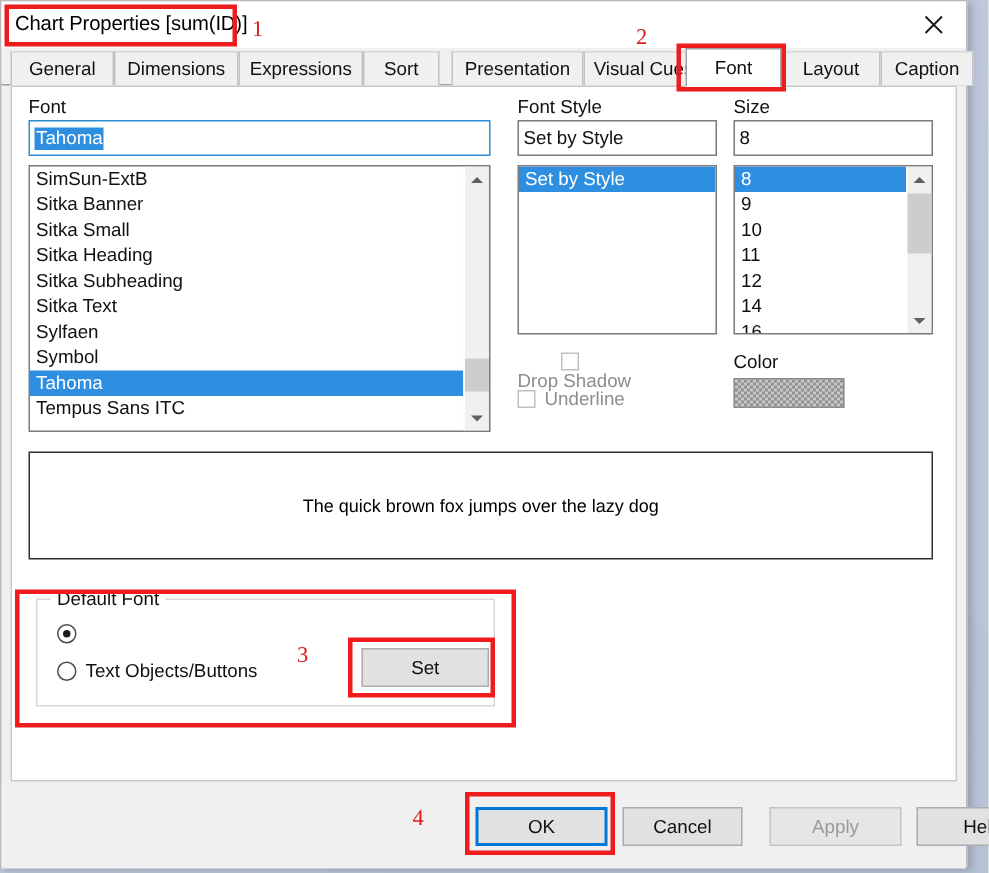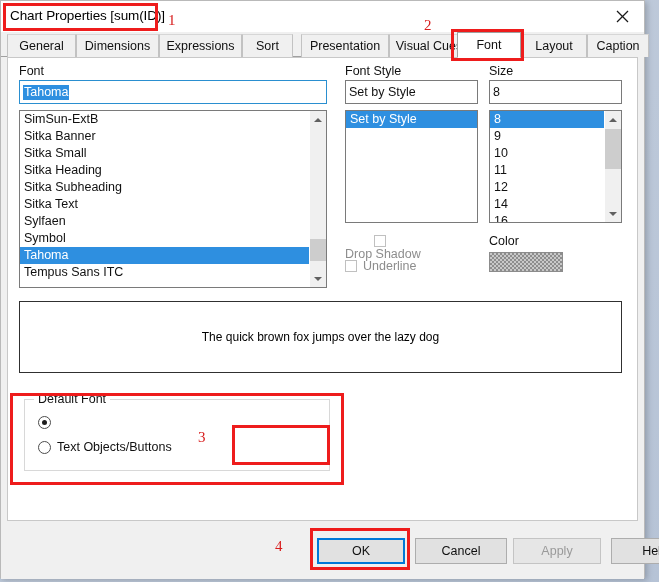--- a/index.html
+++ b/index.html
@@ -452,27 +452,28 @@
         <span class="group-title">Default Font</span>
 
         <div class="radio-row" style="left:13px; top:16px;">
           <span class="radio-o on"></span>
         </div>
         <div class="radio-row" style="left:13px; top:40px;">
           <span class="radio-o"></span>
           <span class="radio-lbl">Text Objects/Buttons</span>
         </div>
 
+        <div class="btn" style="left:216px; top:32px; width:85px; height:26px;">Set</div>
       </div>
 
     </div>
 
     <div class="footer">
       <div class="btn primary" style="left:316px; top:16px; width:88px; height:26px;">OK</div>
-      <div class="btn" style="left:414px; top:16px; width:92px; height:26px;">Cancel</div>
+      <div class="btn" style="left:414px; top:16px; width:80px; height:26px;">Cancel</div>
       <div class="btn disabled" style="left:512px; top:16px; width:88px; height:26px;">Apply</div>
       <div class="btn" style="left:610px; top:16px; width:88px; height:26px;">Help</div>
     </div>
 
   </div>
 
   <div class="ann-box" style="left:3px;   top:3px;   width:155px; height:28px;"></div>
   <div class="ann-num" style="left:168px; top:12px;">1</div>
 
   <div class="ann-box" style="left:451px; top:29px;  width:73px;  height:32px;"></div>

